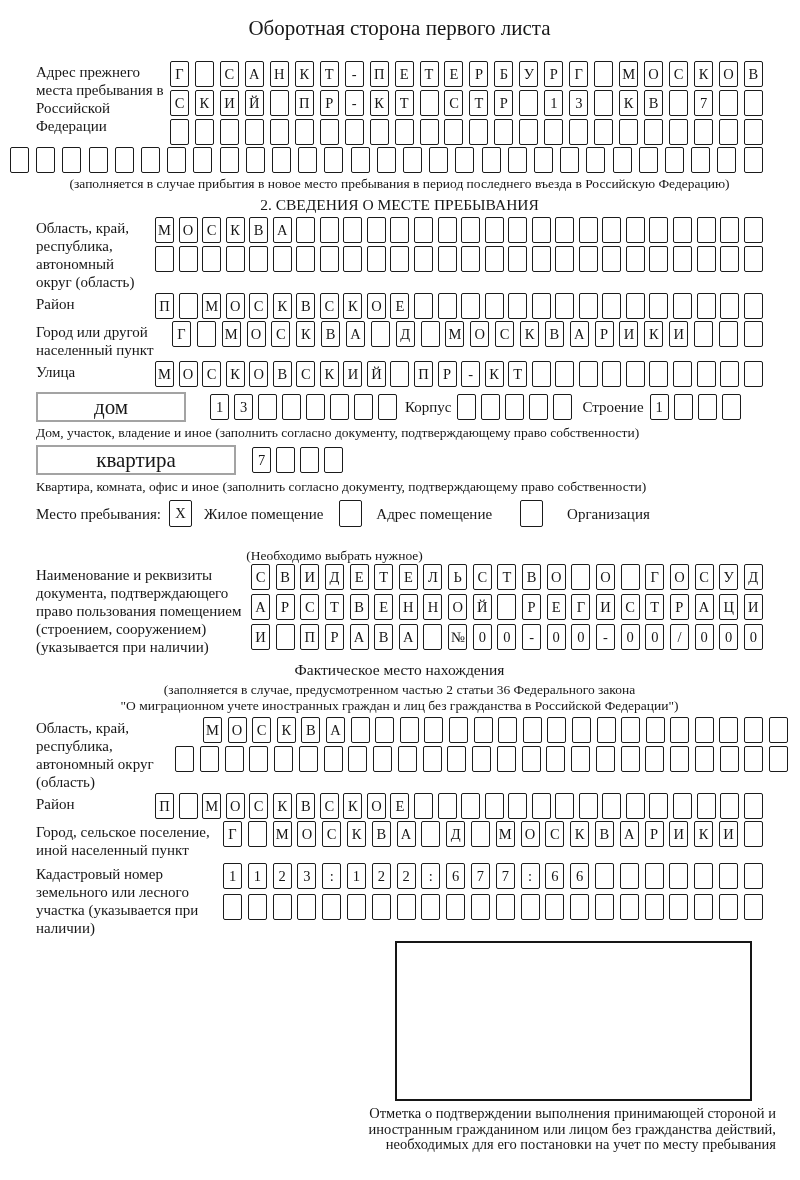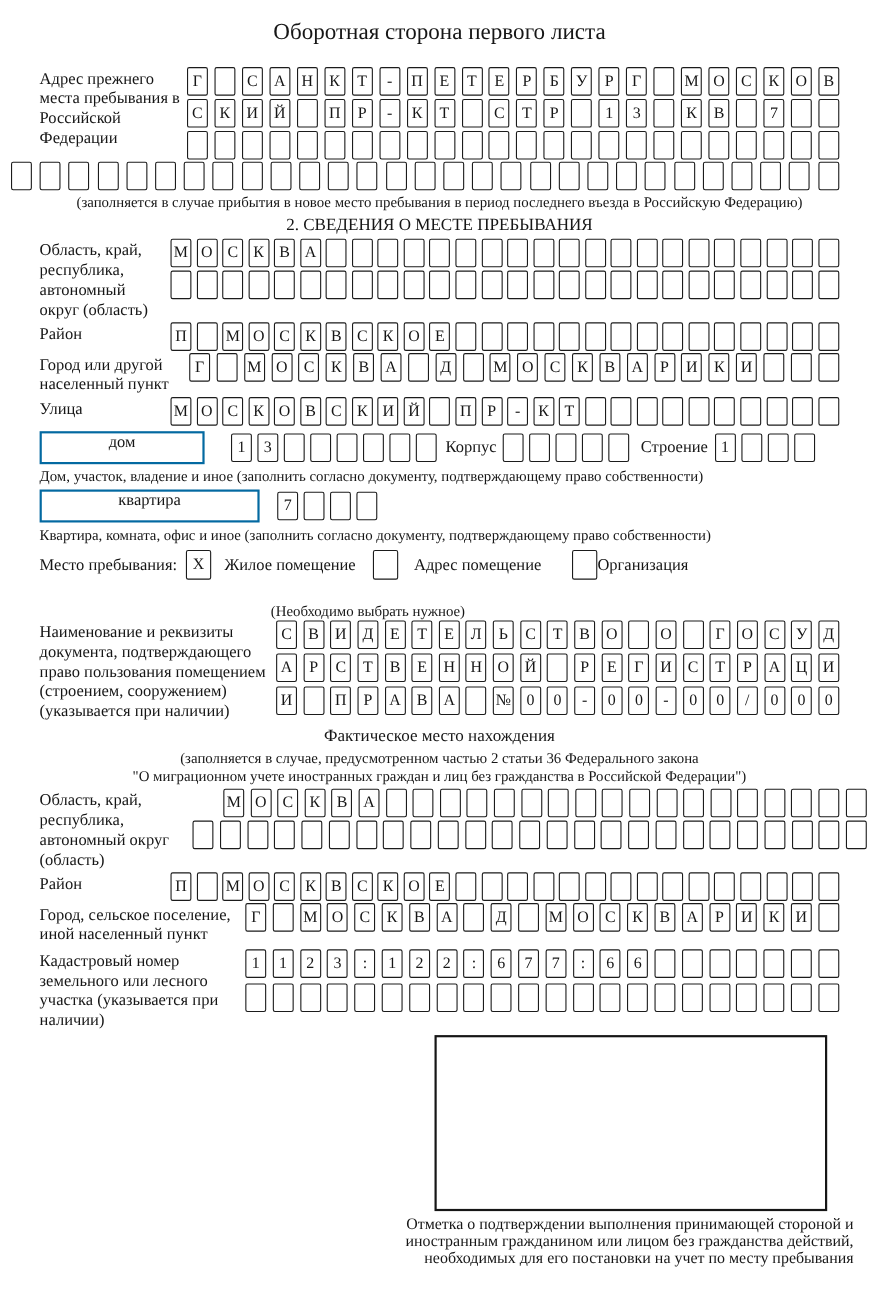--- a/index.html
+++ b/index.html
@@ -13,22 +13,22 @@
   .brow{display:flex;justify-content:space-between;flex:none}
   .mla{margin-left:auto}
   .cbox{box-sizing:border-box;flex:none;width:19px;height:26px;border:1.8px solid #1b1b1b;
         border-radius:2px;background:#fff;display:inline-flex;align-items:center;justify-content:center;
         font-size:14.5px;font-family:inherit}
   .chk{width:23px;height:27px}
   .note{font-size:13.5px;line-height:16px}
   .center{text-align:center}
   .bold{font-weight:normal}
   .title{font-size:15.5px}
-  .lblbox{box-sizing:border-box;border:2px solid #0369a1;height:30px;display:flex;
-          align-items:flex-start;justify-content:center;font-size:15px;flex:none}
+  .lblbox{box-sizing:border-box;border:2px solid #a3a3a3;height:30px;display:flex;
+          align-items:flex-end;justify-content:center;font-size:21px;flex:none}
   .inline{align-items:center}
   .stamp{box-sizing:border-box;width:357px;height:160px;border:2px solid #161616;margin-left:359px}
   .caption{width:430px;margin-left:310px;font-size:14.5px;line-height:15.5px;text-align:right}
 </style>
 </head>
 <body>
 
 <div class="page">
 
   <div class="corner">Оборотная сторона первого листа</div>
@@ -352,21 +352,21 @@
   </div>
   <div class="note" style="margin-top:4px">Квартира, комната, офис и иное (заполнить согласно документу, подтверждающему право собственности)</div>
 
   <div class="frow inline" style="margin-top:5px">
     <span class="flabel" style="padding-top:0">Место пребывания:</span>
     <span class="cbox chk" style="margin-left:8px">X</span>
     <span class="flabel" style="margin-left:12px;padding-top:0">Жилое помещение</span>
     <span class="cbox chk" style="margin-left:16px"></span>
     <span class="flabel" style="margin-left:14px;padding-top:0">Адрес помещение</span>
     <span class="cbox chk" style="margin-left:28px"></span>
-    <span class="flabel" style="padding-top:0">Организация</span>
+    <span class="flabel" style="margin-left:24px;padding-top:0">Организация</span>
   </div>
   <div class="note center" style="margin-top:21px;padding-right:130px">(Необходимо выбрать нужное)</div>
 
   <div class="frow" style="margin-top:0">
     <div class="flabel" style="width:213px">Наименование и реквизиты документа, подтверждающего право пользования помещением (строением, сооружением) (указывается при наличии)</div>
     <div class="stack" style="gap:4px">
       <div class="brow" style="width:512px">
           <span class="cbox">С</span>
           <span class="cbox">В</span>
           <span class="cbox">И</span>

